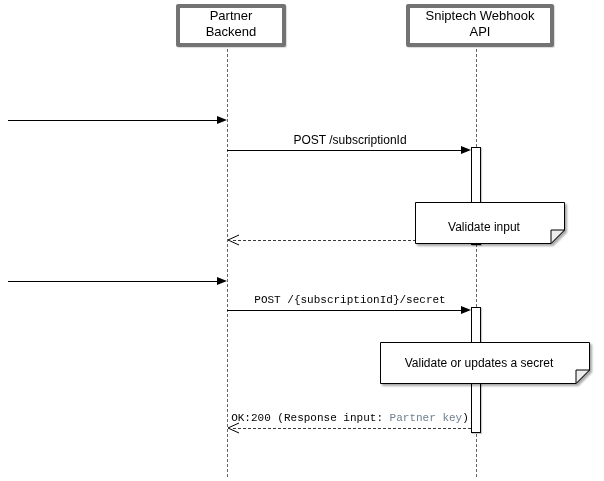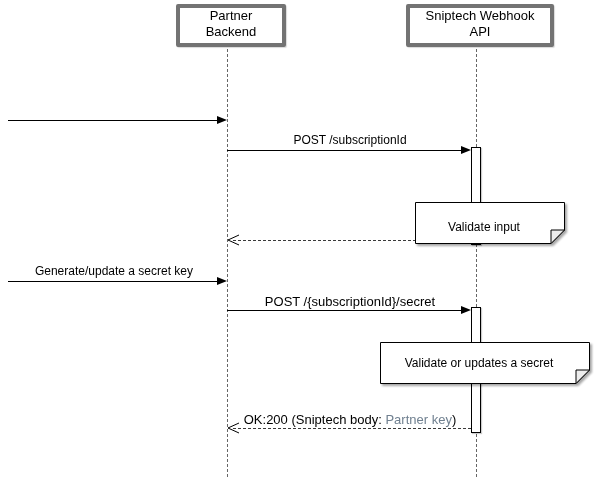--- a/index.html
+++ b/index.html
@@ -23,21 +23,21 @@
   .msg-line.dashed{border-top:1px dashed #3a3a3a;}
   .head-right{
     position:absolute;width:0;height:0;z-index:3;
     border-left:10px solid #000;border-top:4px solid transparent;border-bottom:4px solid transparent;
   }
   .open-head{position:absolute;z-index:3;}
   .msg-label{
     position:absolute;font-size:12px;text-align:center;z-index:4;background:transparent;
     white-space:nowrap;
   }
-  .mono{font-family:Liberation Sans, sans-serif;font-size:13px;}
+  .mono{font-family:Liberation Mono, monospace;font-size:11px;}
   .hl{color:#708090;}
   .note{position:absolute;z-index:5;}
   .note svg{position:absolute;left:0;top:0;filter:drop-shadow(2px 2px 1px rgba(0,0,0,0.35));}
   .note-text{
     position:absolute;left:0;top:0;right:12px;bottom:0;
     display:flex;align-items:center;justify-content:center;
     font-size:12px;z-index:6;
   }
 </style>
 </head>
@@ -73,35 +73,34 @@
       <path d="M149.5,28 L136,41.5 L136,28 Z" fill="#ededed" stroke="#000000" stroke-width="1"></path>
     </svg>
     <div class="note-text">Validate input</div>
   </div>
 
   <div class="msg-line dashed" style="left:233px;top:240px;width:238px;"></div>
   <svg class="open-head" width="14" height="12" style="left:227px;top:234px;">
     <path d="M12,1 L1,6 L12,11" fill="none" stroke="#000" stroke-width="1"></path>
   </svg>
 
-  <div class="msg-label" style="left:5px;top:264px;width:218px;">Generate/update a secret key</div>
   <div class="msg-line" style="left:8px;top:281px;width:209px;"></div>
   <div class="head-right" style="left:217px;top:277px;"></div>
 
   <div class="msg-label mono" style="left:230px;top:294px;width:240px;">POST /{subscriptionId}/secret</div>
   <div class="msg-line" style="left:227px;top:310px;width:234px;"></div>
   <div class="head-right" style="left:461px;top:306px;"></div>
 
   <div class="note" style="left:380px;top:342px;width:210px;height:42px;">
     <svg width="210" height="42" viewBox="0 0 210 42">
       <path d="M0.5,0.5 L209.5,0.5 L209.5,28 L196,41.5 L0.5,41.5 Z" fill="#ffffff" stroke="#000000" stroke-width="1"></path>
       <path d="M209.5,28 L196,41.5 L196,28 Z" fill="#ededed" stroke="#000000" stroke-width="1"></path>
     </svg>
     <div class="note-text">Validate or updates a secret</div>
   </div>
 
-  <div class="msg-label mono" style="left:220px;top:412px;width:260px;"><span>OK:200 (Sniptech body: </span><span class="hl">Partner key</span><span>)</span></div>
+  <div class="msg-label mono" style="left:220px;top:412px;width:260px;"><span>OK:200 (Response input: </span><span class="hl">Partner key</span><span>)</span></div>
   <div class="msg-line dashed" style="left:233px;top:428px;width:238px;"></div>
   <svg class="open-head" width="14" height="12" style="left:227px;top:422px;">
     <path d="M12,1 L1,6 L12,11" fill="none" stroke="#000" stroke-width="1"></path>
   </svg>
 
 </div>
 
 </body></html>

